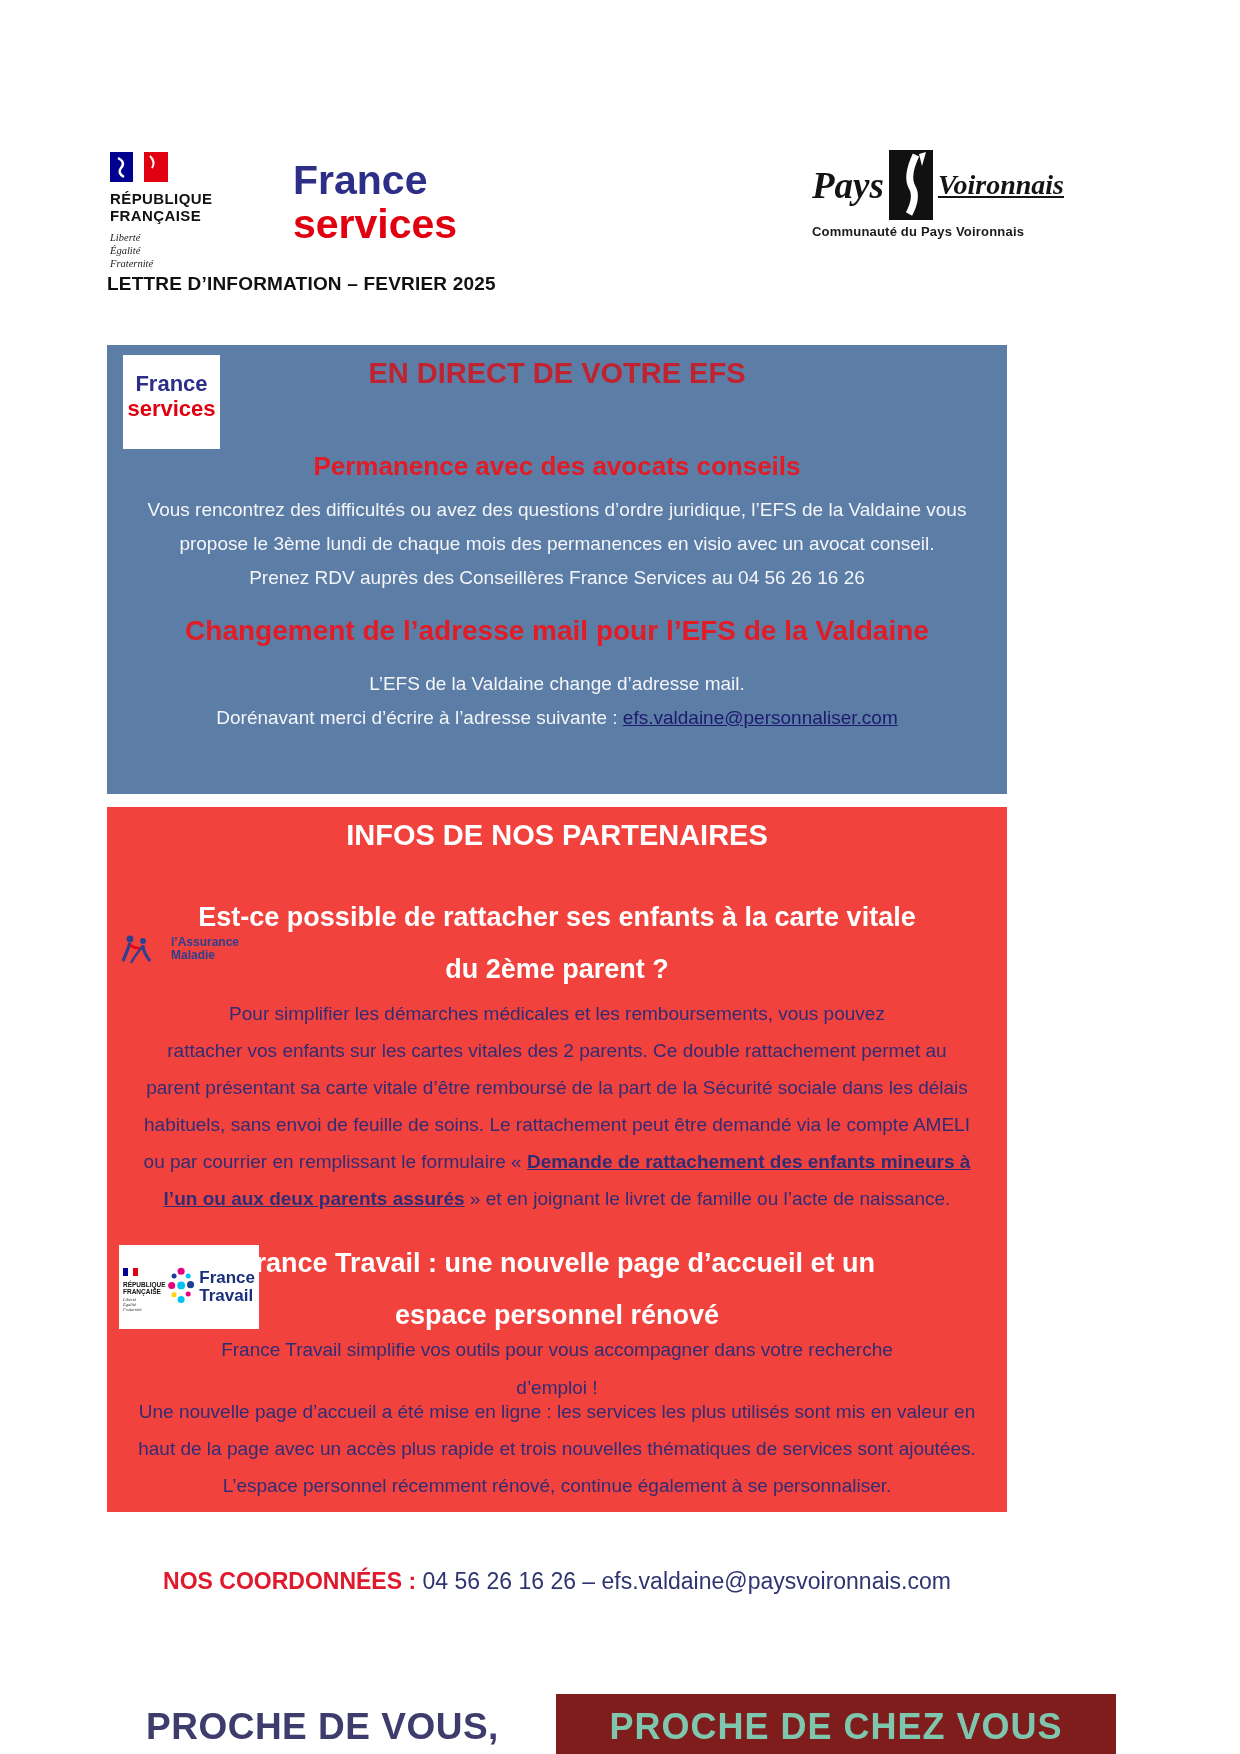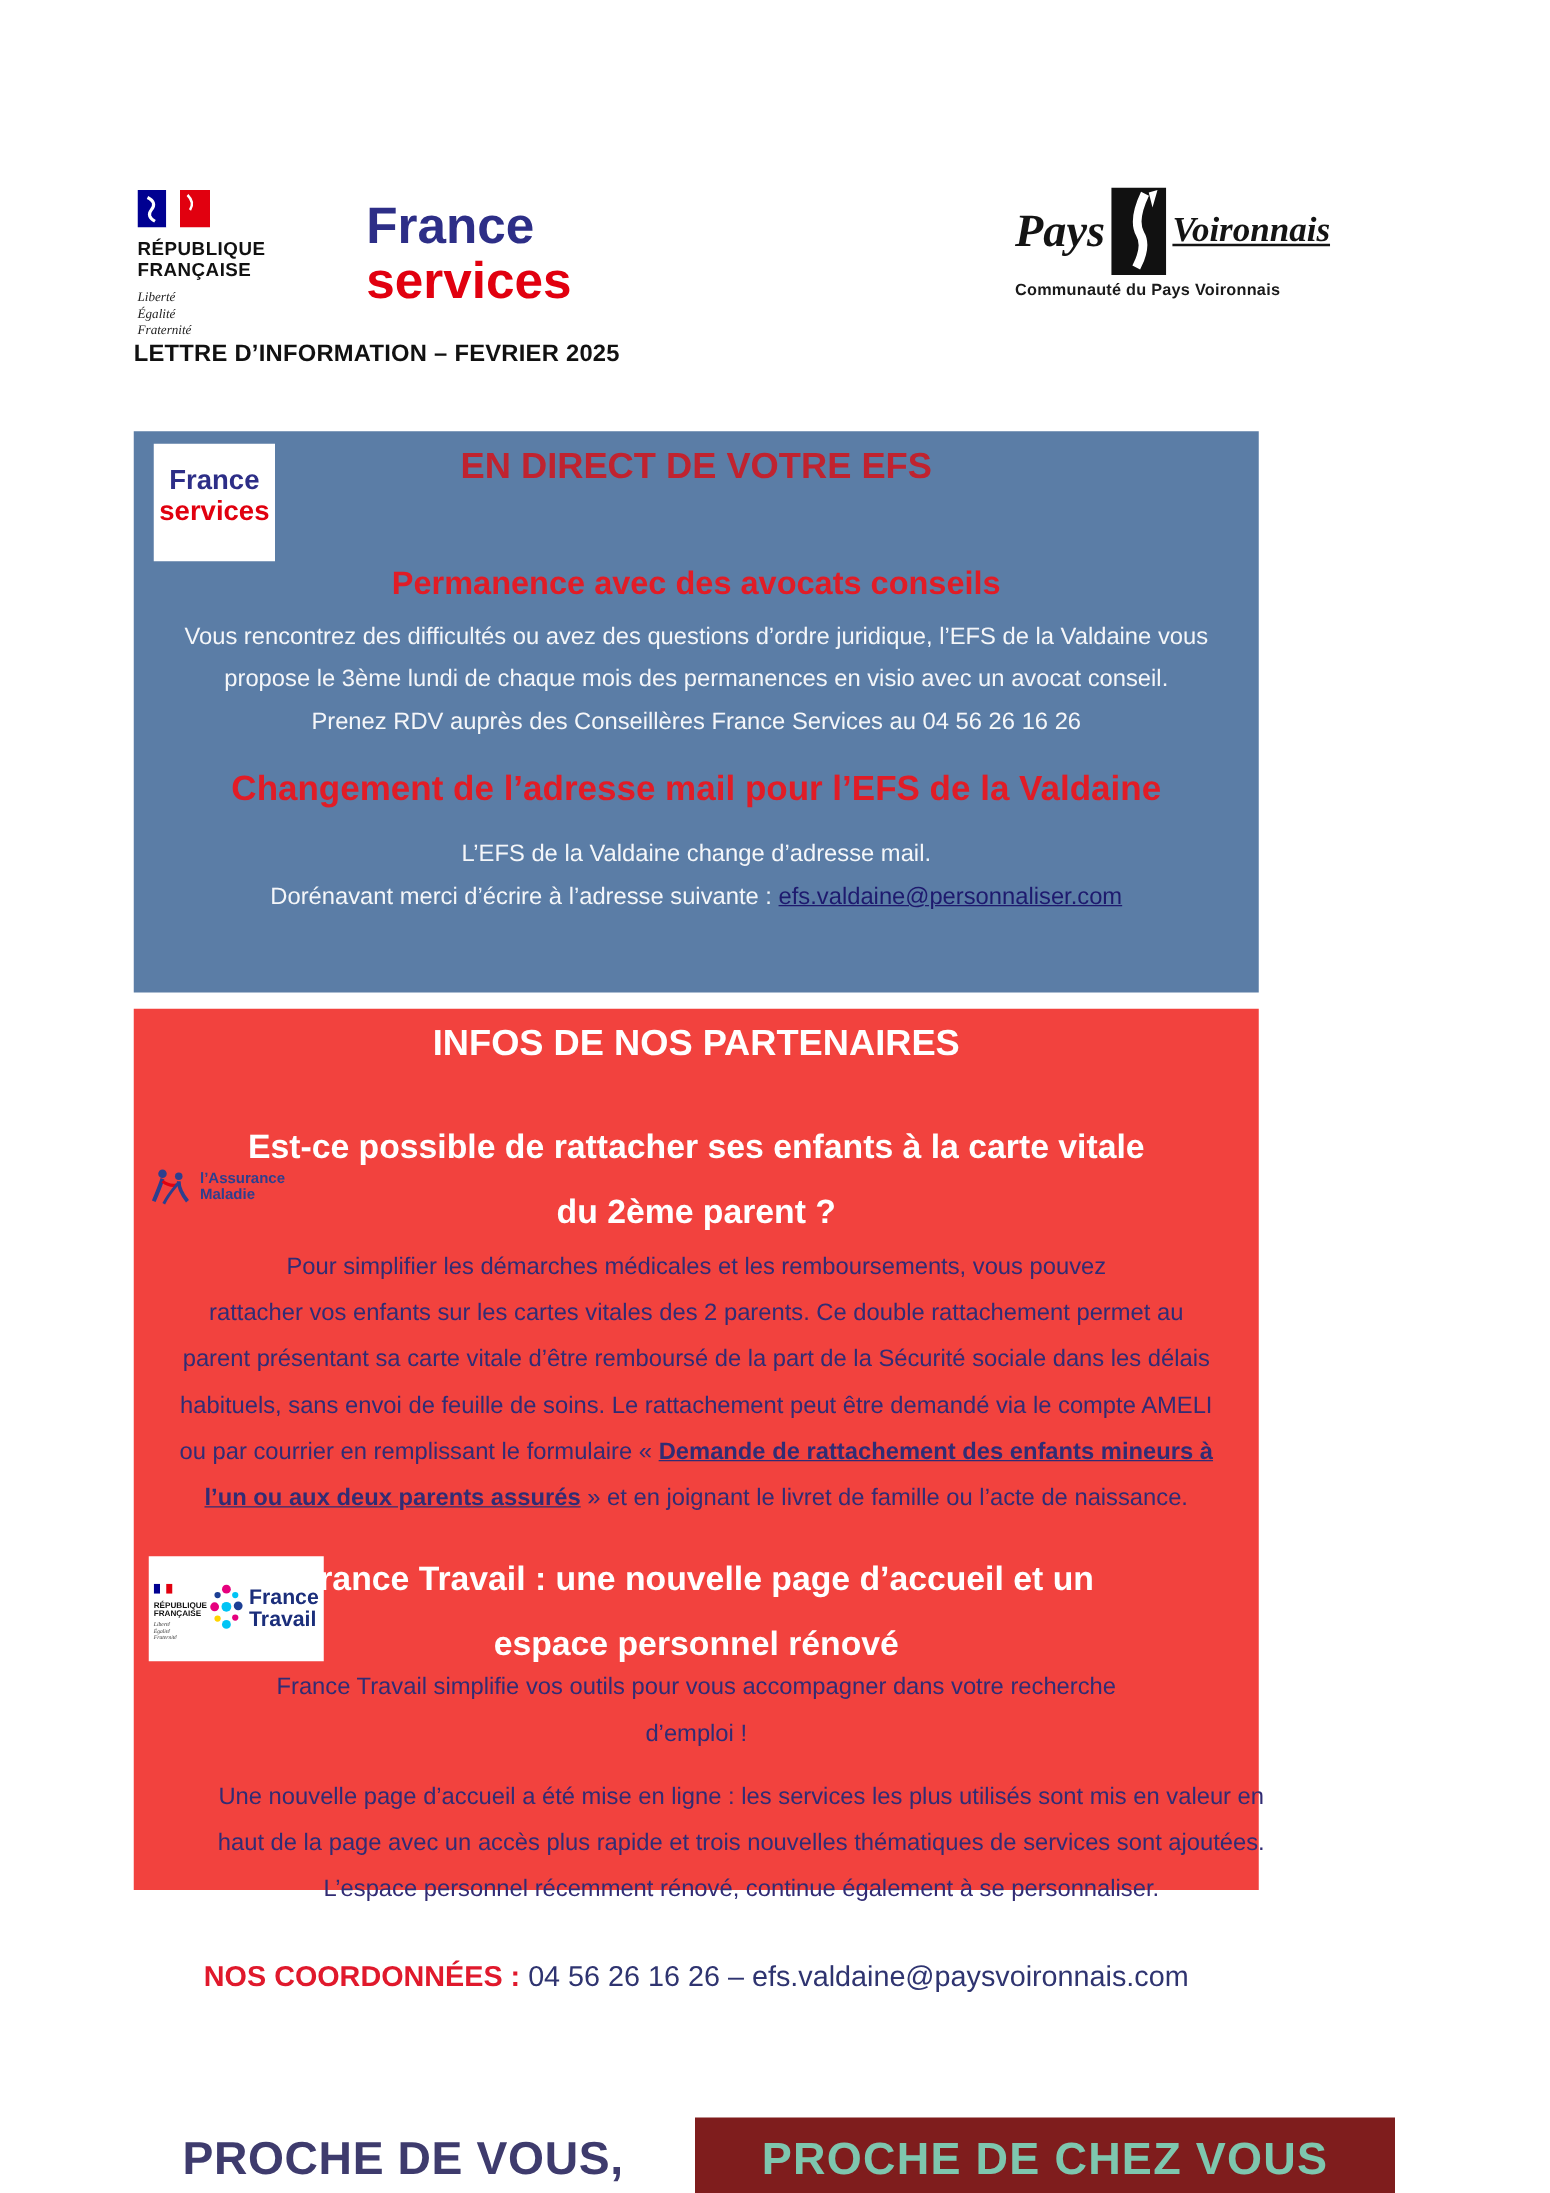--- a/index.html
+++ b/index.html
@@ -41,24 +41,24 @@
 
   
   .partners-box{left:107px;top:795px;width:900px;height:705px;background:#f2423e;}
   .partners-title{left:0;top:12px;width:100%;text-align:center;font-size:29px;font-weight:bold;color:#ffffff;}
   .red-h2{left:0;width:100%;text-align:center;font-size:27px;font-weight:bold;color:#ffffff;line-height:52px;}
   .ameli-h{top:84px;}
   .ft-h{top:430px;}
   .red-body{left:0;width:100%;text-align:center;color:#312c74;font-size:19px;}
   .ameli-lines{top:188px;line-height:37px;}
   .ft-intro{top:524px;line-height:38px;}
-  .ft-body{top:612px;line-height:37px;padding-left:36px;}
+  .ft-body{top:586px;line-height:37px;}
   .red-link{font-weight:bold;text-decoration:underline;color:#312c74;}
 
-  .ameli-logo{left:12px;top:126px;display:flex;align-items:center;gap:5px;width:150px;}
+  .ameli-logo{left:12px;top:126px;display:flex;align-items:center;gap:16px;width:150px;}
   .ameli-text{font-size:12px;font-weight:bold;color:#2d3f8e;line-height:13px;text-align:left;}
 
   .ft-logo{left:12px;top:438px;width:140px;height:84px;background:#ffffff;display:flex;align-items:center;gap:4px;padding:4px;box-sizing:border-box;}
   .ft-rf{width:40px;}
   .ft-rf-name{font-size:6.5px;font-weight:bold;color:#111;line-height:7px;margin-top:1px;}
   .ft-rf-motto{font-family:"Liberation Serif", serif;font-style:italic;font-size:4.5px;color:#333;line-height:5px;margin-top:2px;}
   .ft-name{font-size:17px;font-weight:bold;color:#1b2e7b;line-height:18px;}
 
   
   .contact{left:107px;top:1556px;width:900px;text-align:center;font-size:23px;}

